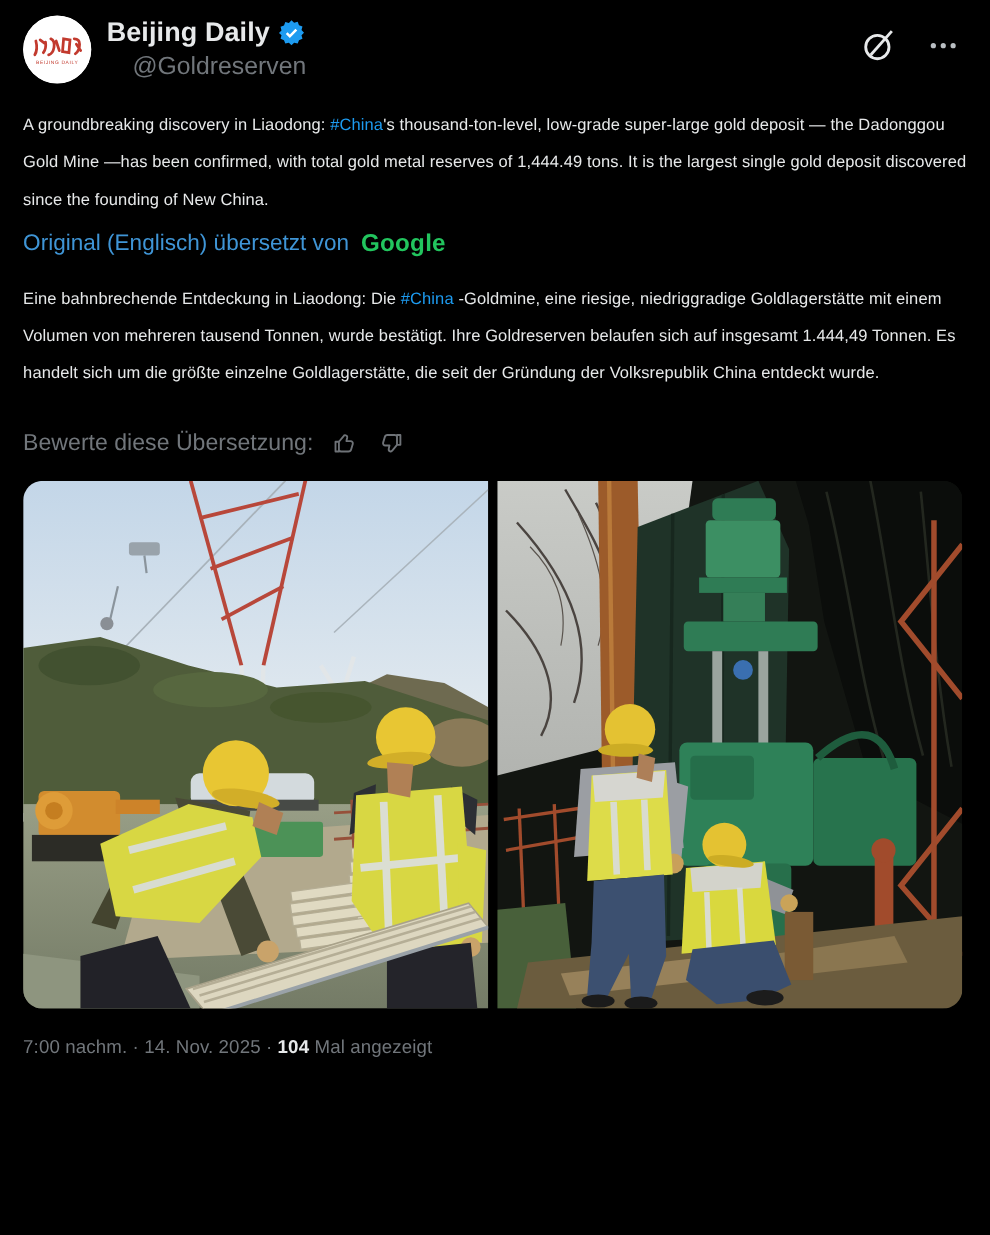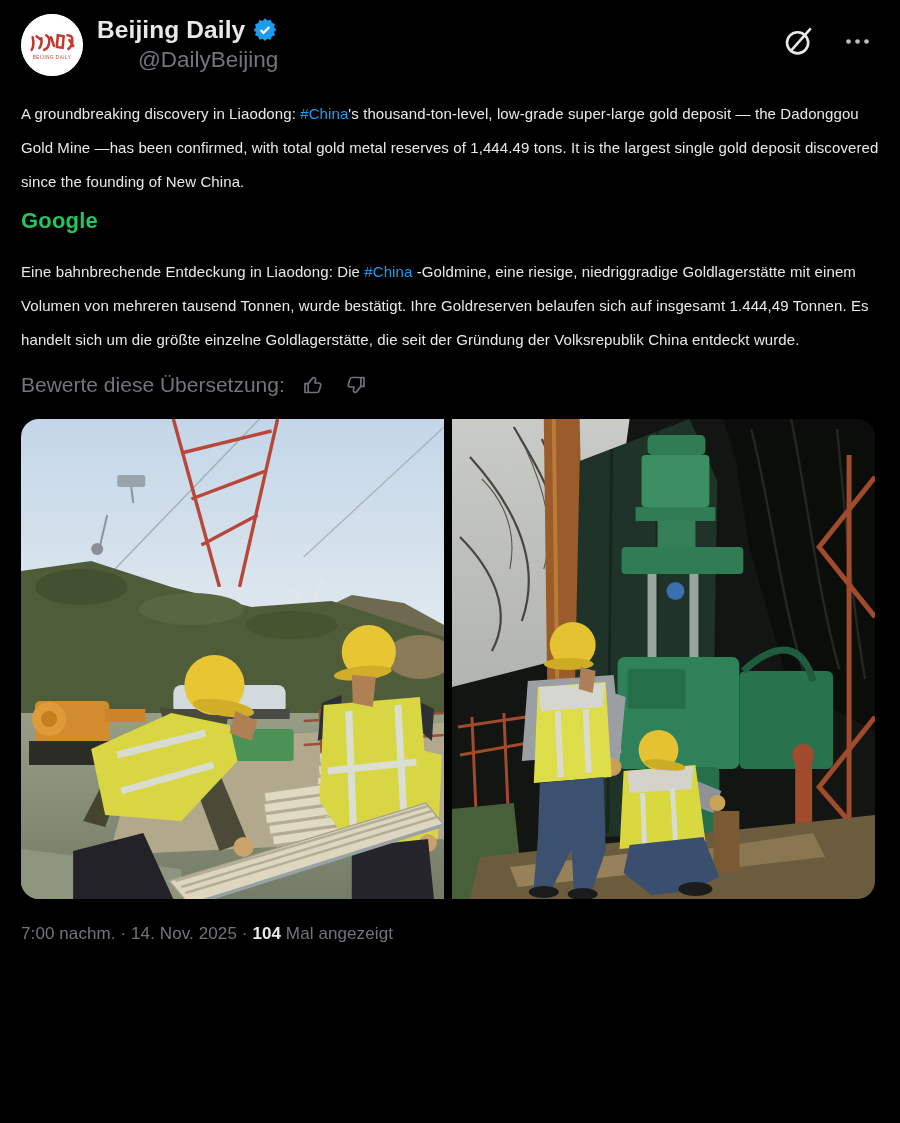--- a/index.html
+++ b/index.html
@@ -29,21 +29,21 @@
     letter-spacing:0.1px; margin-top:21px; width:860px;
   }
   .hashtag { color:#1d9bf0; text-decoration:none; cursor:pointer; }
 
   .attribution { margin-top:9px; display:flex; align-items:center; gap:11px; }
   .attribution-label { font-size:20.5px; color:#3f95d6; cursor:pointer; }
   .google-wordmark { font-size:22px; font-weight:700; color:#22c55e; letter-spacing:0.2px; }
 
   .translated-text { }
 
-  .rate-row { margin-top:16px; display:flex; align-items:center; gap:17px; }
+  .rate-row { margin-top:34px; display:flex; align-items:center; gap:17px; }
   .rate-label { font-size:21px; color:#71767b; }
   .thumb-btn { cursor:pointer; display:flex; align-items:center; }
 
   
   .media-grid {
     margin-top:22px; width:854px; height:480px;
     display:flex; gap:8px; border-radius:18px; overflow:hidden;
     background:#000;
   }
   .media-cell { height:480px; overflow:hidden; cursor:pointer; }
@@ -76,39 +76,40 @@
     </div>
 
     <div class="names">
       <div class="name-row">
         <span class="display-name">Beijing Daily</span>
         <svg width="26" height="26" viewBox="0 0 24 24">
           <path fill="#1d9bf0" d="M12 1.2l2.2 2.1 3-.8 1.1 2.9 2.9 1.1-.8 3 2.1 2.2-2.1 2.2.8 3-2.9 1.1-1.1 2.9-3-.8-2.2 2.1-2.2-2.1-3 .8-1.1-2.9-2.9-1.1.8-3L1.5 12l2.1-2.2-.8-3 2.9-1.1 1.1-2.9 3 .8z"></path>
           <path fill="#ffffff" d="M10.6 16.2l-3.4-3.4 1.5-1.5 1.9 1.9 4.7-4.7 1.5 1.5z"></path>
         </svg>
       </div>
-      <div class="handle">@DailyBeijing</div>
+      <div class="handle">@Goldreserven</div>
     </div>
 
     <div class="header-actions">
       <svg width="31" height="31" viewBox="0 0 24 24">
         <circle cx="11.3" cy="13" r="8.2" fill="none" stroke="#e7e9ea" stroke-width="2"></circle>
         <line x1="21.5" y1="1.8" x2="6.6" y2="18.6" stroke="#e7e9ea" stroke-width="2"></line>
       </svg>
       <svg width="27" height="27" viewBox="0 0 24 24">
         <circle cx="4" cy="12" r="2.1" fill="#b9bec2"></circle>
         <circle cx="12" cy="12" r="2.1" fill="#b9bec2"></circle>
         <circle cx="20" cy="12" r="2.1" fill="#b9bec2"></circle>
       </svg>
     </div>
   </div>
 
   <p class="tweet-text"><span>A groundbreaking discovery in Liaodong: </span><a class="hashtag">#China</a><span>'s thousand-ton-level, low-grade super-large gold deposit — the Dadonggou Gold Mine —has been confirmed, with total gold metal reserves of 1,444.49 tons. It is the largest single gold deposit discovered since the founding of New China.</span></p>
 
   <div class="attribution">
+    <span class="attribution-label">Original (Englisch) übersetzt von</span>
     <span class="google-wordmark">Google</span>
   </div>
 
   <p class="tweet-text translated-text"><span>Eine bahnbrechende Entdeckung in Liaodong: Die </span><a class="hashtag">#China</a><span> -Goldmine, eine riesige, niedriggradige Goldlagerstätte mit einem Volumen von mehreren tausend Tonnen, wurde bestätigt. Ihre Goldreserven belaufen sich auf insgesamt 1.444,49 Tonnen. Es handelt sich um die größte einzelne Goldlagerstätte, die seit der Gründung der Volksrepublik China entdeckt wurde.</span></p>
 
   <div class="rate-row">
     <span class="rate-label">Bewerte diese Übersetzung:</span>
     <span class="thumb-btn">
       <svg width="24" height="24" viewBox="0 0 24 24">
         <g fill="none" stroke="#6e7277" stroke-width="1.7" stroke-linejoin="round">

